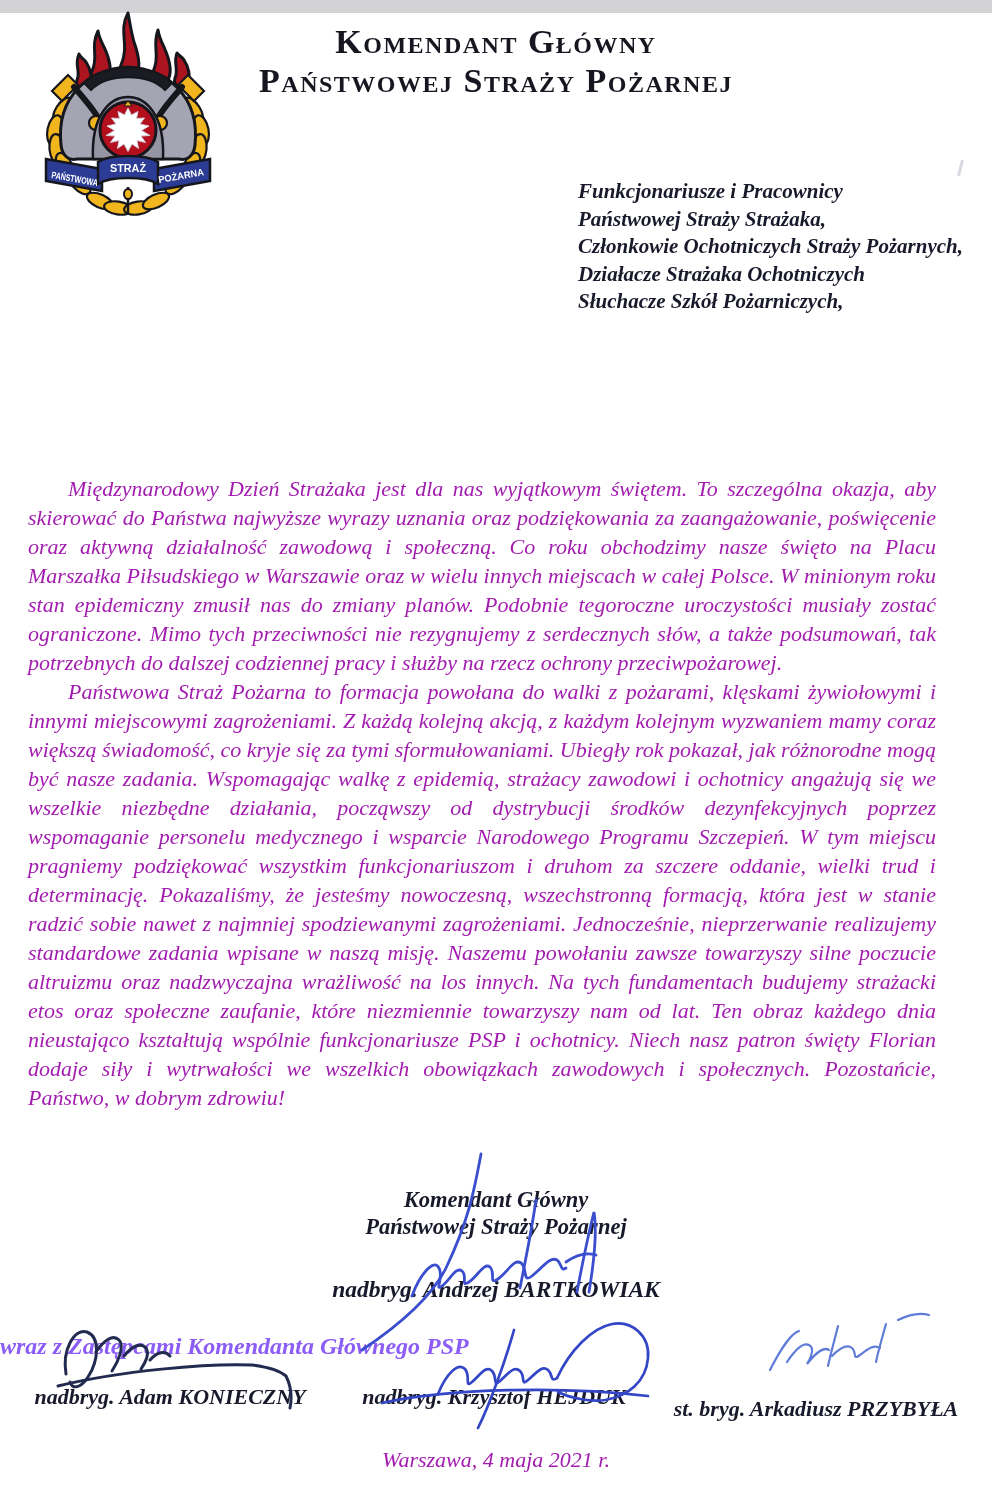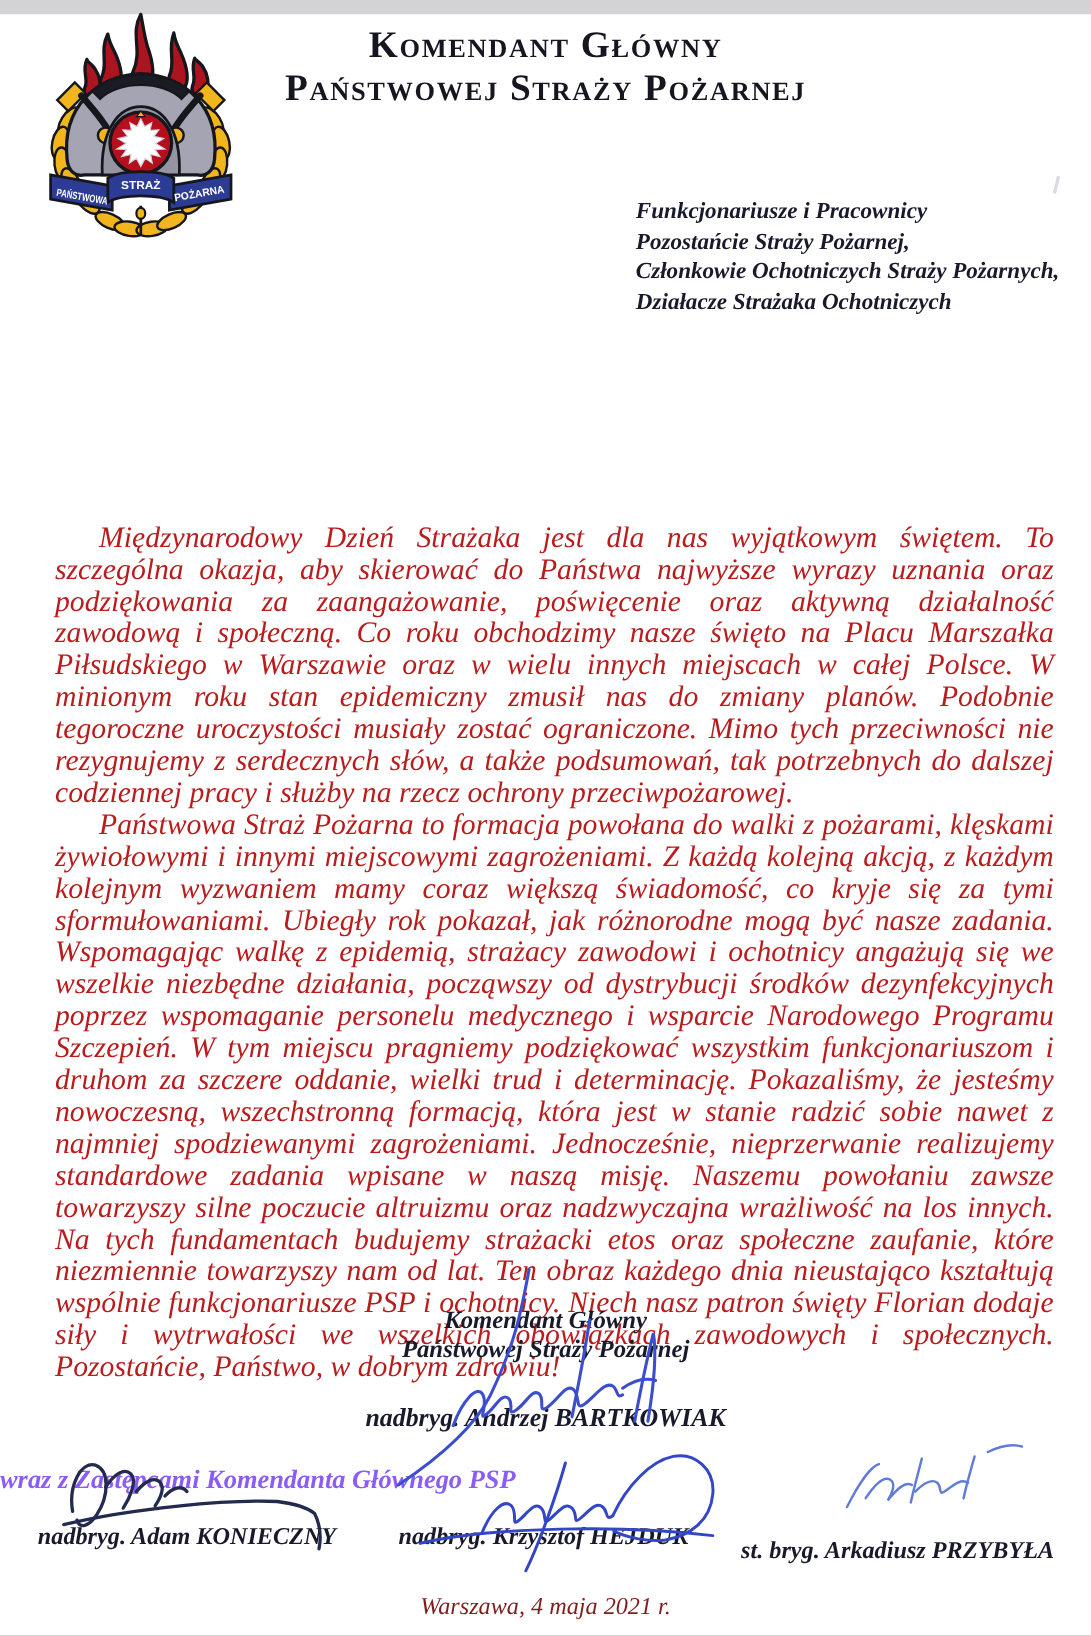--- a/index.html
+++ b/index.html
@@ -12,39 +12,39 @@
 
   .emblem{position:absolute;left:38px;top:11px;width:180px;height:208px;}
 
   .title-block{position:absolute;top:22px;left:0;width:100%;text-align:center;color:#15161f;}
   .title-line{font-variant:small-caps;font-weight:700;font-size:34px;line-height:39px;letter-spacing:1.5px;}
 
   .addressee{position:absolute;left:537px;top:178px;font-style:italic;font-weight:700;
     font-size:21px;line-height:27.6px;color:#181a2b;margin-left:41px;}
   .addressee span{display:block;}
 
-  .body-text{position:absolute;left:50px;top:474px;width:908px;font-style:italic;
-    font-size:27px;line-height:29px;text-align:justify;color:#b91c1c;}
+  .body-text{position:absolute;left:28px;top:474px;width:908px;font-style:italic;
+    font-size:22px;line-height:29px;text-align:justify;color:#a21caf;}
   .body-text p{margin:0;text-indent:40px;}
 
   .closing{position:absolute;top:1186px;left:0;width:100%;text-align:center;font-style:italic;
     font-weight:700;font-size:22.5px;line-height:27px;color:#181a2b;}
   .closing .name{margin-top:36px;font-size:23.5px;}
 
   .deputies-intro{position:absolute;top:1333px;left:0;width:100%;text-align:left;
     font-style:italic;font-weight:700;font-size:24px;color:#8b5cf6;}
 
   .deputy-name{position:absolute;top:1384px;text-align:center;font-style:italic;
     font-weight:700;font-size:22px;color:#181a2b;}
   .dep-left{left:28px;width:284px;}
   .dep-mid{left:348px;width:292px;}
   .dep-right{left:666px;width:300px;margin-top:12px;}
 
   .date-line{position:absolute;top:1447px;left:0;width:100%;text-align:center;
-    font-style:italic;font-size:22px;color:#7f1d1d;}
+    font-style:italic;font-size:22px;color:#a21caf;}
 
   .sig-overlay{position:absolute;top:0;left:0;width:992px;height:1487px;pointer-events:none;}
   .emblem-banner-text{font-family:"Liberation Sans",sans-serif;font-weight:bold;fill:#ffffff;}
 </style>
 </head>
 <body>
 
 <div class="page">
   <div class="top-strip"></div>
   <div class="scan-artifact"></div>
@@ -111,23 +111,24 @@
     </g>
   </svg>
 
   <div class="title-block">
     <div class="title-line">Komendant Główny</div>
     <div class="title-line">Państwowej Straży Pożarnej</div>
   </div>
 
   <div class="addressee">
     <span>Funkcjonariusze i Pracownicy</span>
-    <span>Pozostańcie Straży Pożarnej,</span>
+    <span>Państwowej Straży Strażaka,</span>
     <span>Członkowie Ochotniczych Straży Pożarnych,</span>
     <span>Działacze Strażaka Ochotniczych</span>
+    <span>Słuchacze Szkół Pożarniczych,</span>
   </div>
 
   <div class="body-text">
     <p>Międzynarodowy Dzień Strażaka jest dla nas wyjątkowym świętem. To szczególna okazja, aby skierować do Państwa najwyższe wyrazy uznania oraz podziękowania za zaangażowanie, poświęcenie oraz aktywną działalność zawodową i społeczną. Co roku obchodzimy nasze święto na Placu Marszałka Piłsudskiego w Warszawie oraz w wielu innych miejscach w całej Polsce. W minionym roku stan epidemiczny zmusił nas do zmiany planów. Podobnie tegoroczne uroczystości musiały zostać ograniczone. Mimo tych przeciwności nie rezygnujemy z serdecznych słów, a także podsumowań, tak potrzebnych do dalszej codziennej pracy i służby na rzecz ochrony przeciwpożarowej.</p>
     <p>Państwowa Straż Pożarna to formacja powołana do walki z pożarami, klęskami żywiołowymi i innymi miejscowymi zagrożeniami. Z każdą kolejną akcją, z każdym kolejnym wyzwaniem mamy coraz większą świadomość, co kryje się za tymi sformułowaniami. Ubiegły rok pokazał, jak różnorodne mogą być nasze zadania. Wspomagając walkę z epidemią, strażacy zawodowi i ochotnicy angażują się we wszelkie niezbędne działania, począwszy od dystrybucji środków dezynfekcyjnych poprzez wspomaganie personelu medycznego i wsparcie Narodowego Programu Szczepień. W tym miejscu pragniemy podziękować wszystkim funkcjonariuszom i druhom za szczere oddanie, wielki trud i determinację. Pokazaliśmy, że jesteśmy nowoczesną, wszechstronną formacją, która jest w stanie radzić sobie nawet z najmniej spodziewanymi zagrożeniami. Jednocześnie, nieprzerwanie realizujemy standardowe zadania wpisane w naszą misję. Naszemu powołaniu zawsze towarzyszy silne poczucie altruizmu oraz nadzwyczajna wrażliwość na los innych. Na tych fundamentach budujemy strażacki etos oraz społeczne zaufanie, które niezmiennie towarzyszy nam od lat. Ten obraz każdego dnia nieustająco kształtują wspólnie funkcjonariusze PSP i ochotnicy. Niech nasz patron święty Florian dodaje siły i wytrwałości we wszelkich obowiązkach zawodowych i społecznych. Pozostańcie, Państwo, w dobrym zdrowiu!</p>
   </div>
 
   <div class="closing">
     <div>Komendant Główny</div>
     <div>Państwowej Straży Pożarnej</div>

